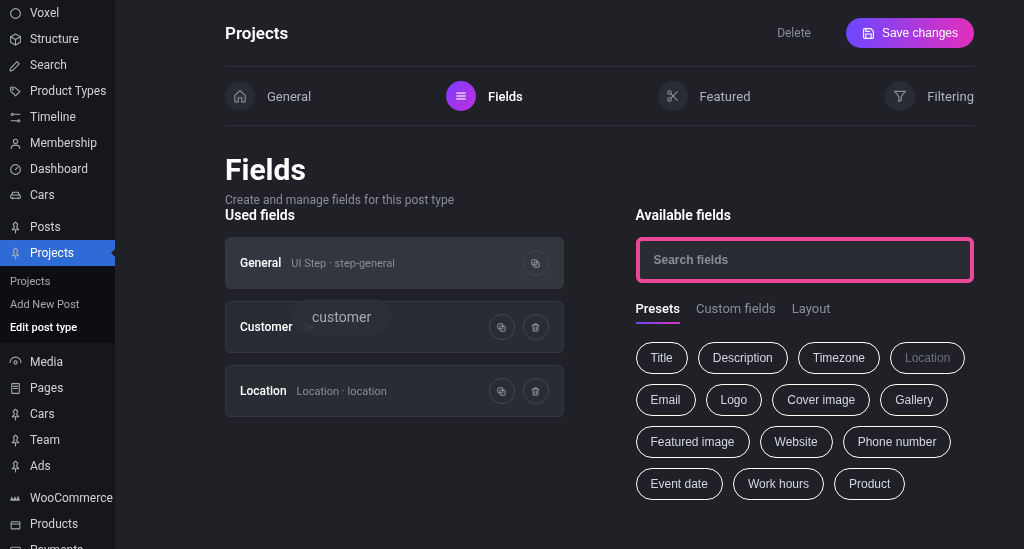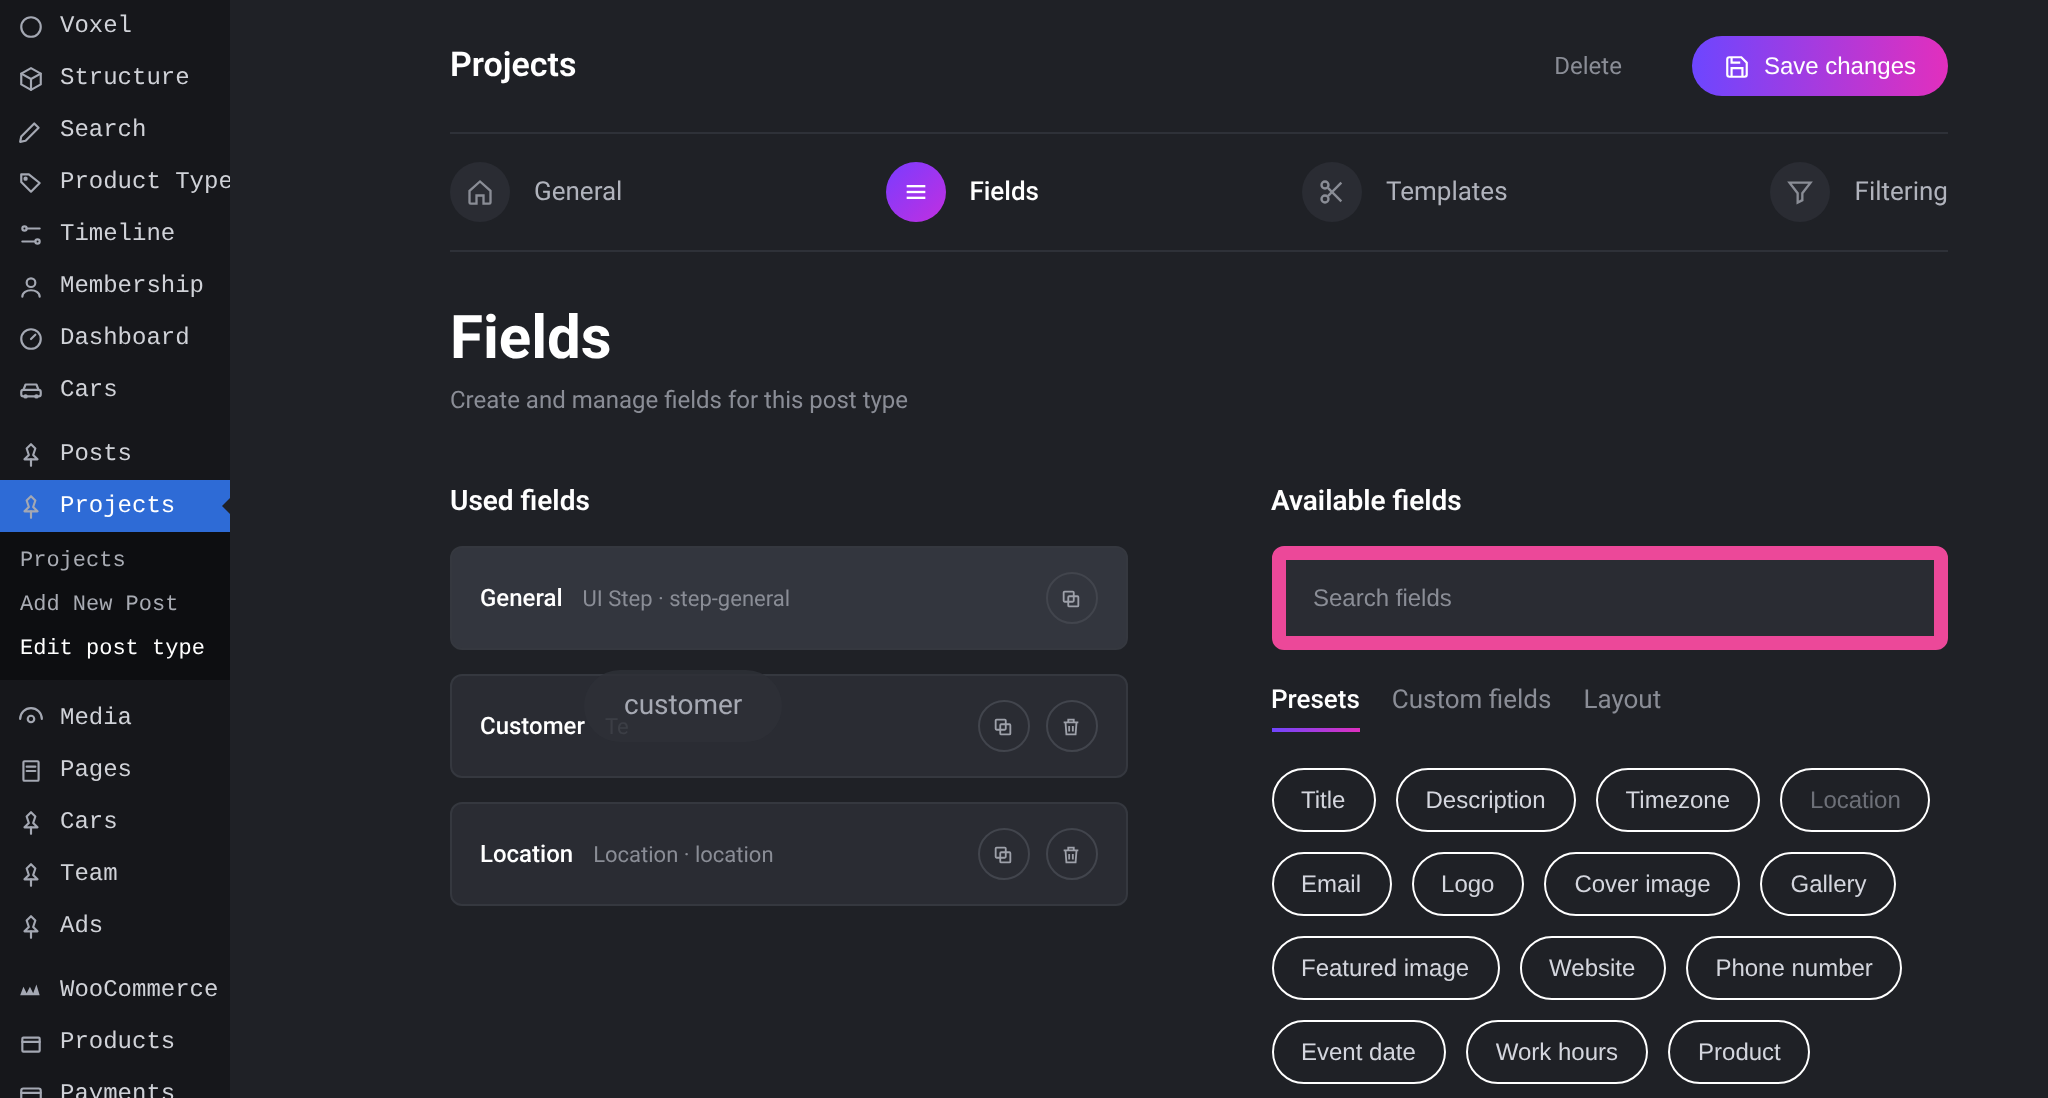--- a/index.html
+++ b/index.html
@@ -10,21 +10,20 @@
     width: 1024px;
     height: 549px;
     overflow: hidden;
     display: flex;
   }
   .sidebar {
     width: 115px;
     background: #16171b;
     overflow-y: auto;
     flex-shrink: 0;
-    font-family: Liberation Mono, monospace;
   }
   .sidebar::-webkit-scrollbar { width: 0; }
   .sidebar-item {
     display: flex;
     align-items: center;
     gap: 8px;
     padding: 6px 8px;
     font-size: 12px;
     color: #d0d2d8;
     cursor: pointer;
@@ -144,21 +143,20 @@
     margin-top: 26px;
   }
   .section-sub {
     font-size: 12px;
     color: #8a8d96;
     margin-top: 6px;
   }
   .cols {
     display: flex;
     gap: 72px;
-    margin-top: 36px;
   }
   .col { flex: 1; min-width: 0; }
   .col-heading {
     font-size: 14px;
     font-weight: 600;
     color: #fff;
     margin-bottom: 14px;
   }
   .field-card {
     background: #2a2c33;
@@ -199,26 +197,27 @@
     background: rgba(46,48,55,0.85);
     border-radius: 50px;
     padding: 10px 20px;
     font-size: 14px;
     color: #a6a9b3;
     pointer-events: none;
   }
   .search-input {
     width: 100%;
     background: #2a2c33;
-    border: 7px solid #ec4899;
+    border: 4px solid #ec4899;
     border-radius: 6px;
     padding: 12px 14px;
     font-size: 12px;
     color: #c9ccd4;
     outline: none;
+    font-weight: bold;
   }
   .search-input::placeholder { color: #8a8d96; }
   .filter-tabs {
     display: flex;
     gap: 16px;
     margin-top: 18px;
     font-size: 13px;
   }
   .filter-tab {
     color: #8a8d96;
@@ -465,21 +464,21 @@
       </div>
       <div class="tab">
         <span class="tab-icon">
           <svg width="14" height="14" viewBox="0 0 24 24" fill="none" stroke="currentColor" stroke-width="2">
             <circle cx="6" cy="6" r="3"></circle>
             <circle cx="6" cy="18" r="3"></circle>
             <line x1="20" y1="4" x2="8.5" y2="15.5"></line>
             <line x1="20" y1="20" x2="8.5" y2="8.5"></line>
           </svg>
         </span>
-        <span>Templates</span>
+        <span>Featured</span>
       </div>
       <div class="tab">
         <span class="tab-icon">
           <svg width="14" height="14" viewBox="0 0 24 24" fill="none" stroke="currentColor" stroke-width="2">
             <path d="M3 4h18l-7 9v6l-4 2v-8z"></path>
           </svg>
         </span>
         <span>Filtering</span>
       </div>
     </div>

